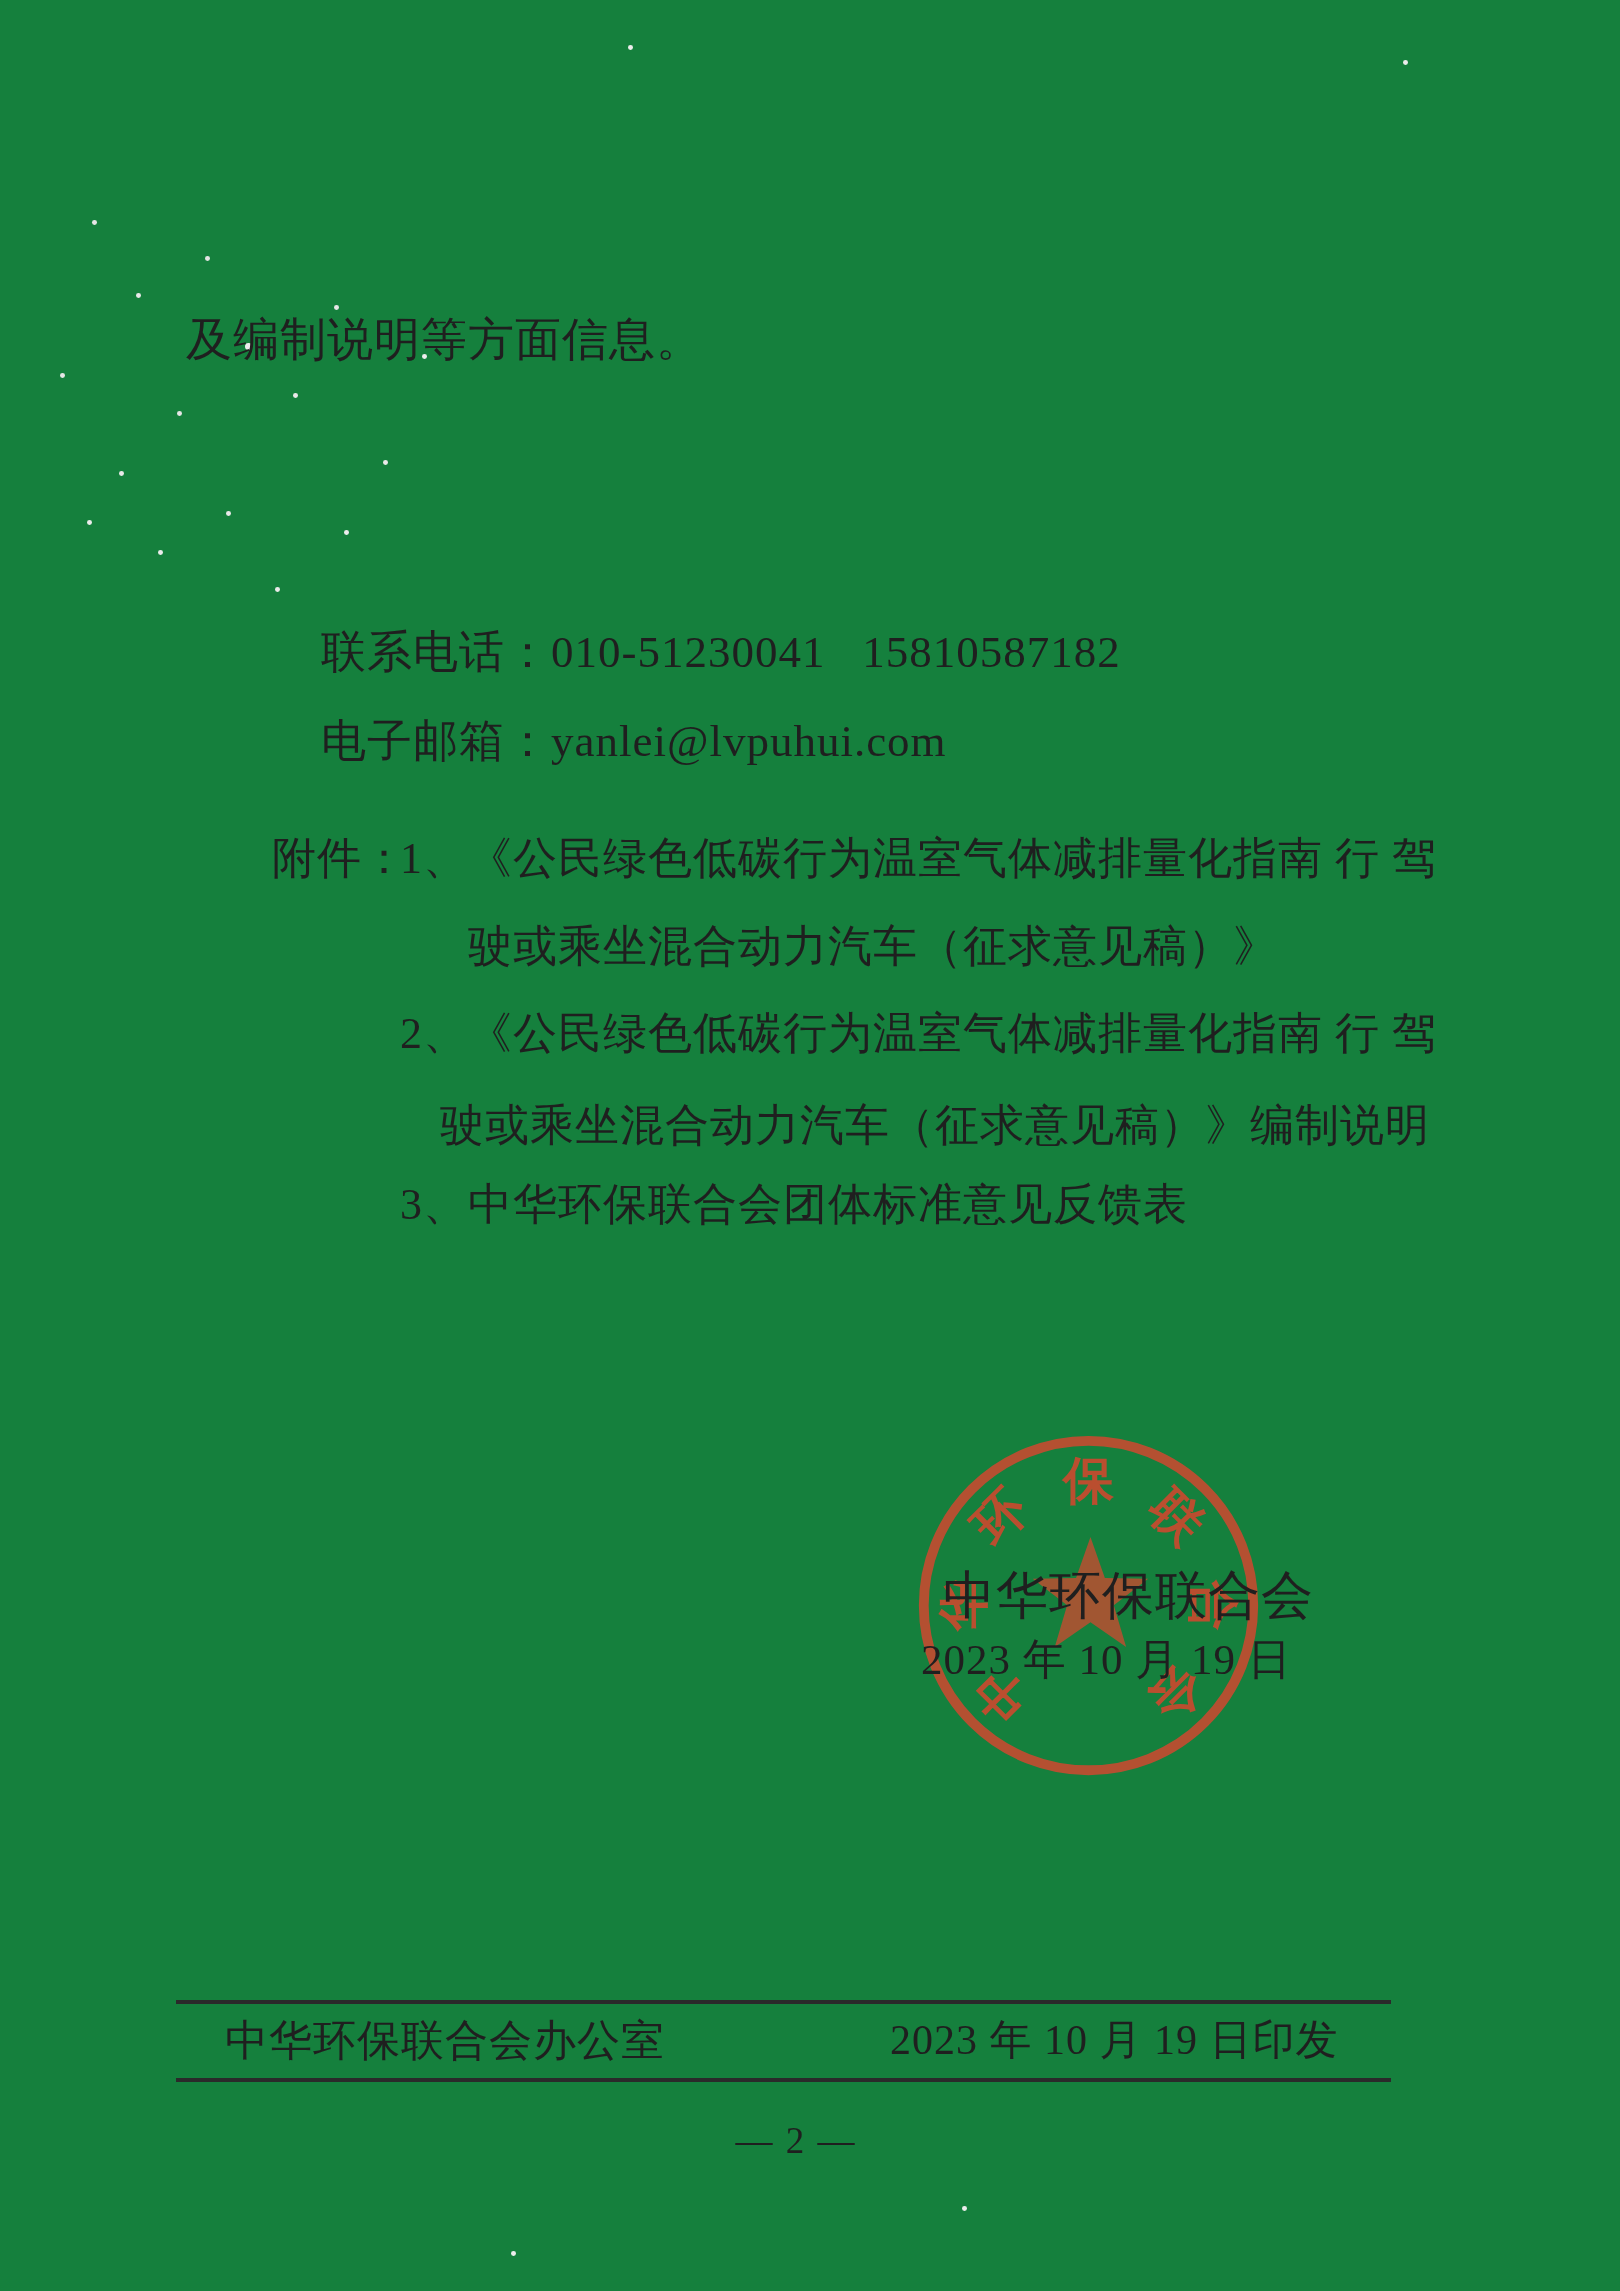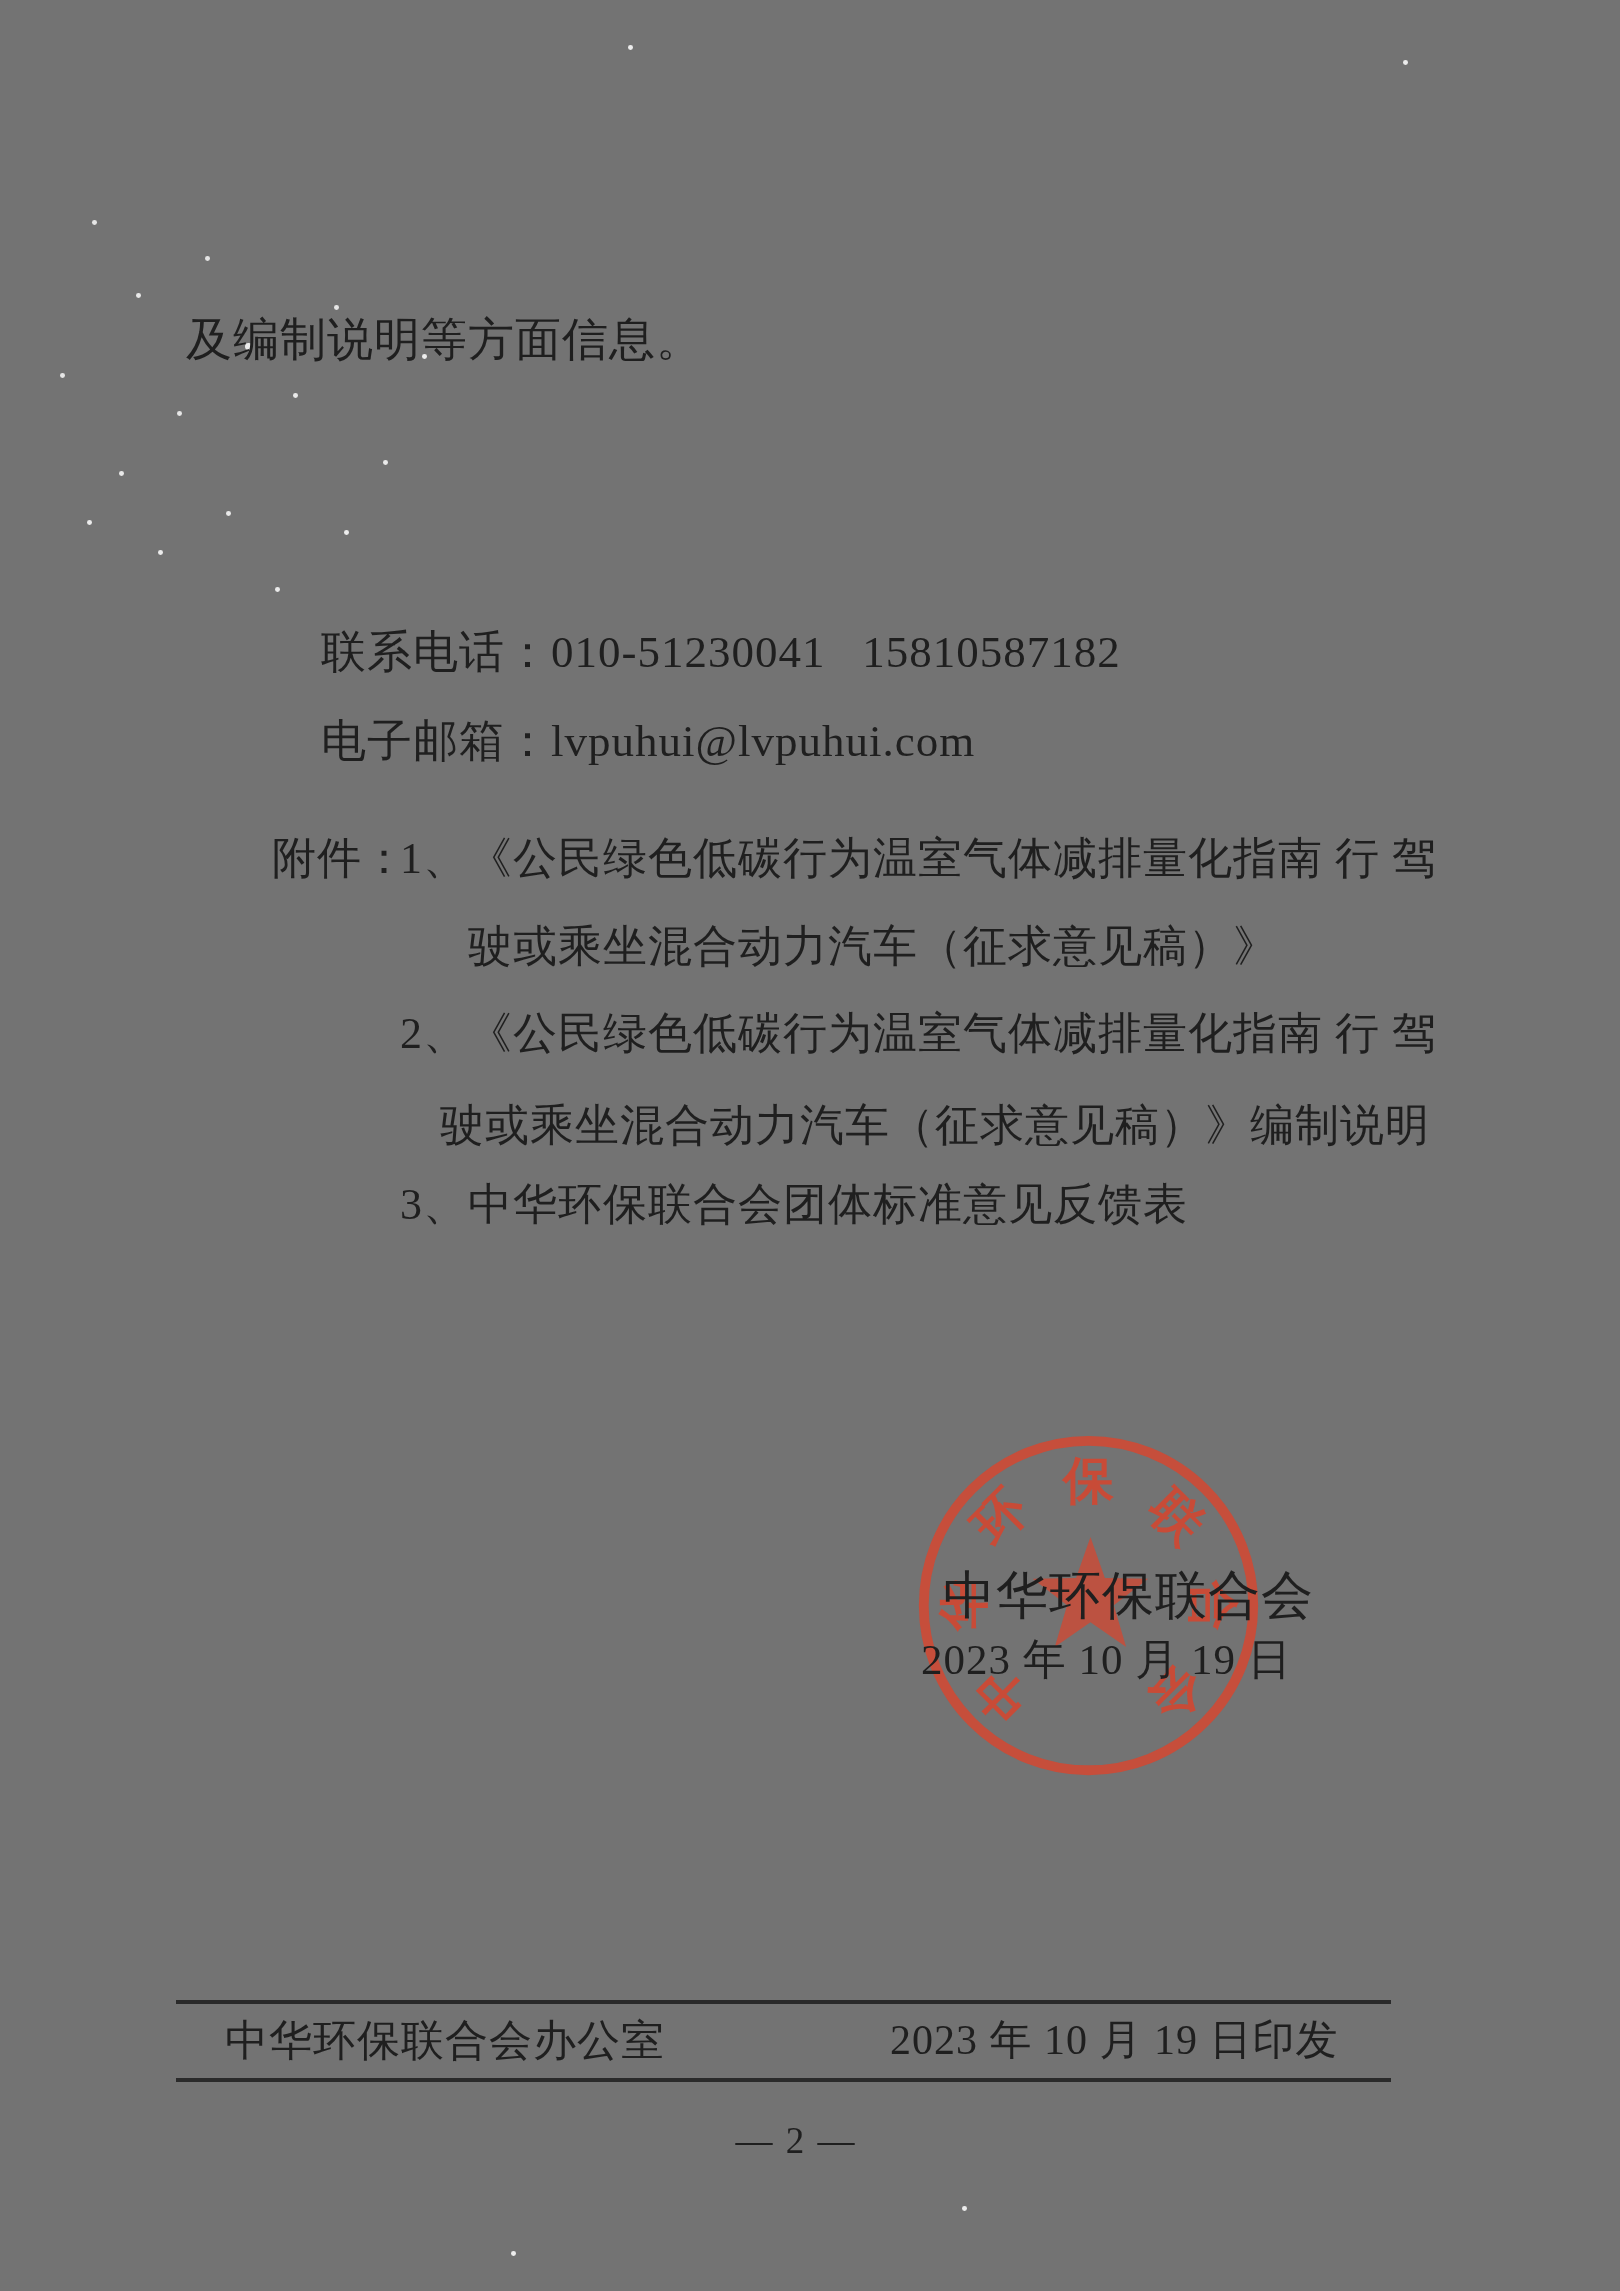--- a/index.html
+++ b/index.html
@@ -1,20 +1,20 @@
 <!DOCTYPE html>
 <html><head>
 <meta charset="utf-8">
 <style>
   html,body{margin:0;padding:0;background:#888;}
   .page{
     position:relative;
     width:1620px;height:2292px;
     margin:0 auto;
-    background:#737373;
+    background:#15803d;
     font-family:"Liberation Serif","DejaVu Serif",serif;
     color:#1f1f1f;
     overflow:hidden;
   }
   .line{
     position:absolute;
     line-height:1.12;
     white-space:pre-wrap;
     letter-spacing:1px;
   }
@@ -68,21 +68,21 @@
 <div class="page">
 
   <div class="noise"></div>
 
   <div class="line intro" data-bind="document.intro_line">及编制说明等方面信息。</div>
 
   <div class="line contact-row c2">
     <span data-bind="document.contact.rows.1.label">联系电话：</span><span data-bind="document.contact.rows.1.value">010-51230041   15810587182</span>
   </div>
   <div class="line contact-row c3">
-    <span data-bind="document.contact.rows.2.label">电子邮箱：</span><span data-bind="document.contact.rows.2.value">lvpuhui@lvpuhui.com</span>
+    <span data-bind="document.contact.rows.2.label">电子邮箱：</span><span data-bind="document.contact.rows.2.value">yanlei@lvpuhui.com</span>
   </div>
 
   <div class="line attach a-label" data-bind="document.attachments.label">附件：</div>
   <div class="line attach a1l1" data-bind="document.attachments.item1_line1">1、《公民绿色低碳行为温室气体减排量化指南 行 驾</div>
   <div class="line attach a1l2" data-bind="document.attachments.item1_line2">驶或乘坐混合动力汽车（征求意见稿）》</div>
   <div class="line attach a2l1" data-bind="document.attachments.item2_line1">2、《公民绿色低碳行为温室气体减排量化指南 行 驾</div>
   <div class="line attach a2l2" data-bind="document.attachments.item2_line2">驶或乘坐混合动力汽车（征求意见稿）》编制说明</div>
   <div class="line attach a3" data-bind="document.attachments.item3">3、中华环保联合会团体标准意见反馈表</div>
 
   <div class="stamp">

